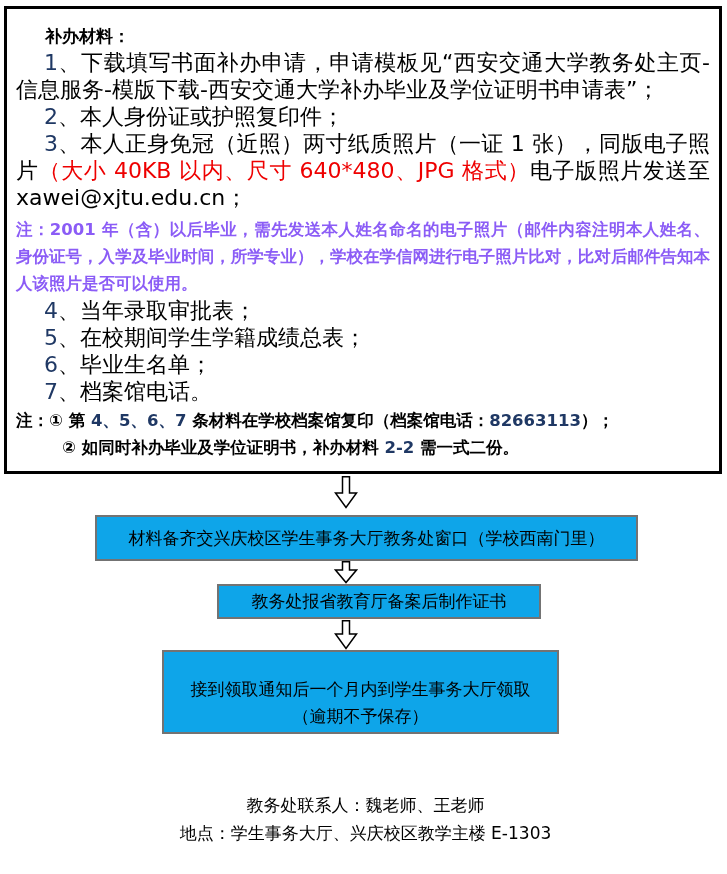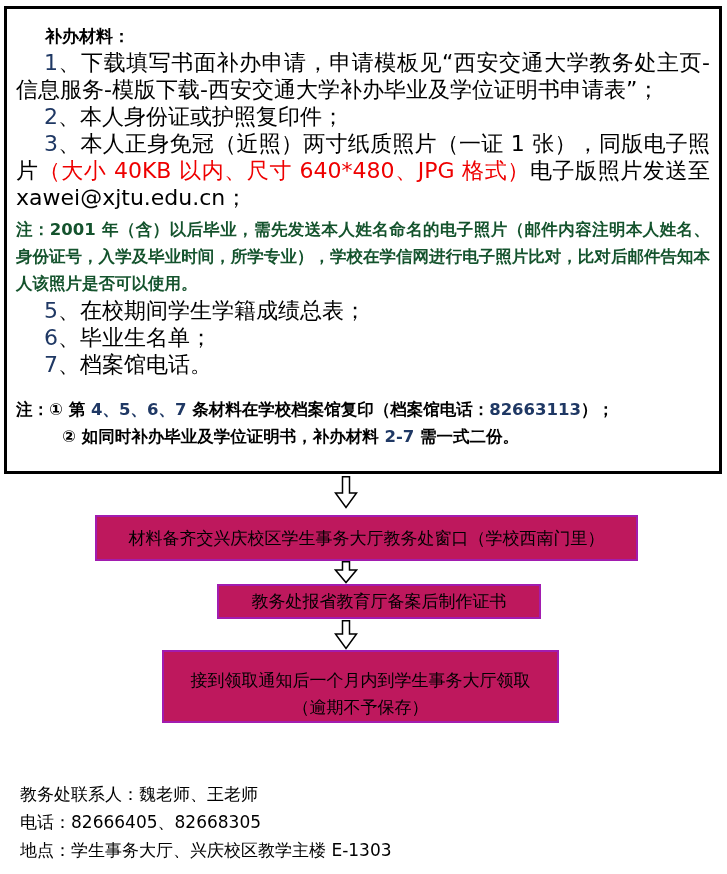--- a/index.html
+++ b/index.html
@@ -23,76 +23,77 @@
     font-weight:bold; font-size:17px; line-height:26px;
     margin-top:10px; text-indent:29px;
   }
   .item {
     font-size:22px; line-height:27px;
     text-indent:28px; text-align:justify;
   }
   .num   { color:#1f3864; }
   .red   { color:#ee0000; }
   .note-red {
-    color:#14532d; font-weight:bold;
+    color:#8b5cf6; font-weight:bold;
     font-size:16.5px; line-height:27px;
     text-align:justify; margin-top:5px;
   }
   .note-bold {
     font-weight:bold; font-size:16.5px; line-height:27px;
-    margin-top:18px;
+    margin-top:2px;
   }
   .note2 { text-indent:46px; margin-top:0; }
 
   
   .arrow { display:block; }
   #arrow1 { margin:2px 0 0 334px; }
   #arrow2 { margin:0 0 0 334px; }
   #arrow3 { margin:1px 0 0 334px; }
 
   .flow-box {
     box-sizing:border-box;
-    border:2px solid #a21caf;
+    border:2px solid #737373;
     text-align:center;
     font-size:17px;
-    background:#be185d;
+    background:#0ea5e9;
   }
   #box1 { margin:6px 0 0 95px;  width:543px; height:46px; line-height:42px; }
   #box2 { margin:0 0 0 217px;   width:324px; height:35px; line-height:31px; }
-  #box3 { margin:0 0 0 162px;   width:397px; height:73px; padding-top:15px; line-height:27px; }
+  #box3 { margin:0 0 0 162px;   width:397px; height:84px; padding-top:24px; line-height:27px; }
 
   
-  .contact { margin:57px 16px 0 20px; font-size:17px; line-height:28px; }
+  .contact { margin:57px 16px 0 20px; font-size:17px; line-height:28px;text-align:center; }
 </style>
 </head>
 <body>
 
 <div>
 
   <div class="main-box">
     <p class="title">补办材料：</p>
 
     <p class="item"><span class="num">1</span><span>、下载填写书面补办申请，申请模板见“西安交通大学教务处主页-信息服务-模版下载-西安交通大学补办毕业及学位证明书申请表”；</span></p>
 
     <p class="item"><span class="num">2</span><span>、本人身份证或护照复印件；</span></p>
 
     <p class="item"><span class="num">3</span><span>、本人正身免冠（近照）两寸纸质照片（一证 1 张），同版电子照片</span><span class="red">（大小 40KB 以内、尺寸 640*480、JPG 格式）</span><span>电子版照片发送至 xawei@xjtu.edu.cn；</span></p>
 
     <p class="note-red">注：2001 年（含）以后毕业，需先发送本人姓名命名的电子照片（邮件内容注明本人姓名、身份证号，入学及毕业时间，所学专业），学校在学信网进行电子照片比对，比对后邮件告知本人该照片是否可以使用。</p>
 
+    <p class="item"><span class="num">4</span><span>、当年录取审批表；</span></p>
 
     <p class="item"><span class="num">5</span><span>、在校期间学生学籍成绩总表；</span></p>
 
     <p class="item"><span class="num">6</span><span>、毕业生名单；</span></p>
 
     <p class="item"><span class="num">7</span><span>、档案馆电话。</span></p>
 
     <p class="note-bold"><span>注：① 第 </span><span class="num">4、5、6、7</span><span> 条材料在学校档案馆复印（档案馆电话：</span><span class="num">82663113</span><span>）；</span></p>
 
-    <p class="note-bold note2"><span>② 如同时补办毕业及学位证明书，补办材料 </span><span class="num">2-7</span><span> 需一式二份。</span></p>
+    <p class="note-bold note2"><span>② 如同时补办毕业及学位证明书，补办材料 </span><span class="num">2-2</span><span> 需一式二份。</span></p>
   </div>
 
   <svg id="arrow1" class="arrow" width="24" height="33" viewBox="0 0 24 33">
     <path d="M8.5,0.8 L8.5,17 L1.5,17 L12,31.5 L22.5,17 L15.5,17 L15.5,0.8 Z" fill="#ffffff" stroke="#000000" stroke-width="1.5"></path>
   </svg>
 
   <div class="flow-box" id="box1">材料备齐交兴庆校区学生事务大厅教务处窗口（学校西南门里）</div>
 
   <svg id="arrow2" class="arrow" width="24" height="23" viewBox="0 0 24 23">
     <path d="M8.5,0.8 L8.5,9 L1.5,9 L12,21.5 L22.5,9 L15.5,9 L15.5,0.8 Z" fill="#ffffff" stroke="#000000" stroke-width="1.5"></path>
@@ -104,17 +105,16 @@
     <path d="M8.5,0.8 L8.5,14 L1.5,14 L12,28.5 L22.5,14 L15.5,14 L15.5,0.8 Z" fill="#ffffff" stroke="#000000" stroke-width="1.5"></path>
   </svg>
 
   <div class="flow-box" id="box3">
     <div>接到领取通知后一个月内到学生事务大厅领取</div>
     <div>（逾期不予保存）</div>
   </div>
 
   <div class="contact">
     <p>教务处联系人：魏老师、王老师</p>
-    <p>电话：82666405、82668305</p>
     <p>地点：学生事务大厅、兴庆校区教学主楼 E-1303</p>
   </div>
 
 </div>
 
 </body></html>

